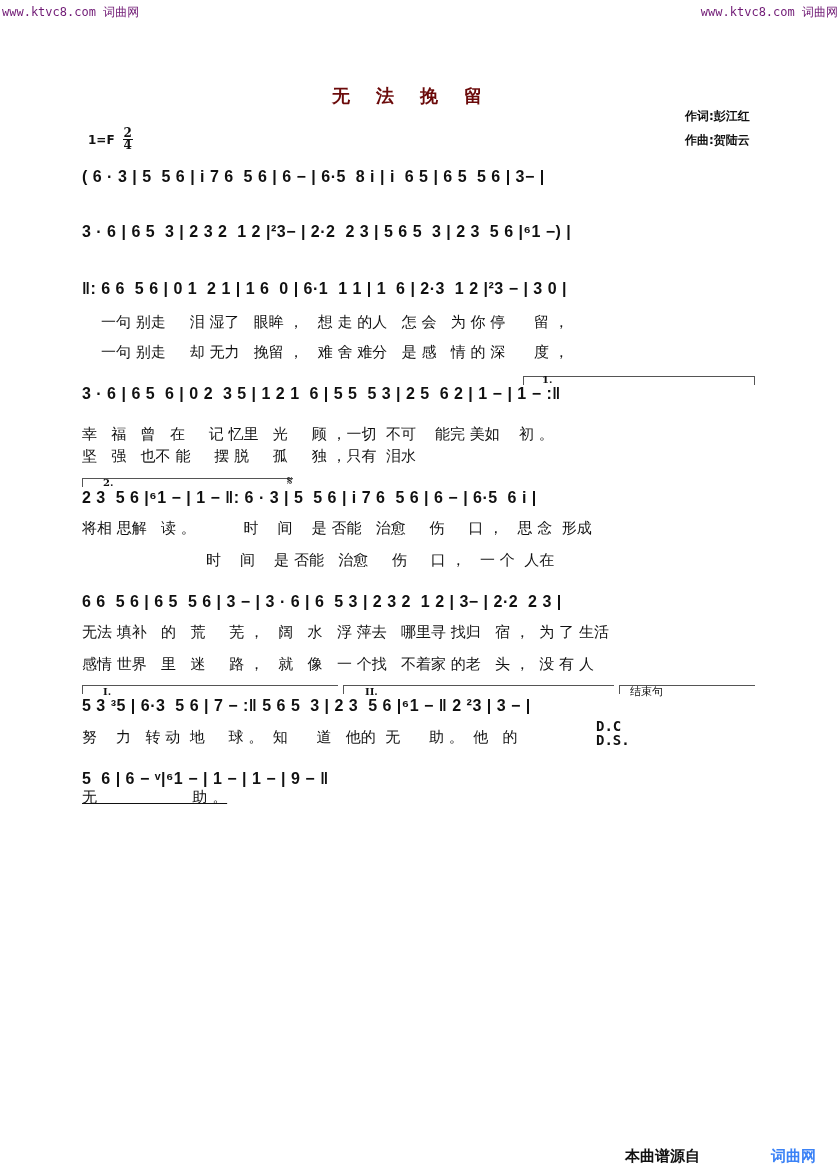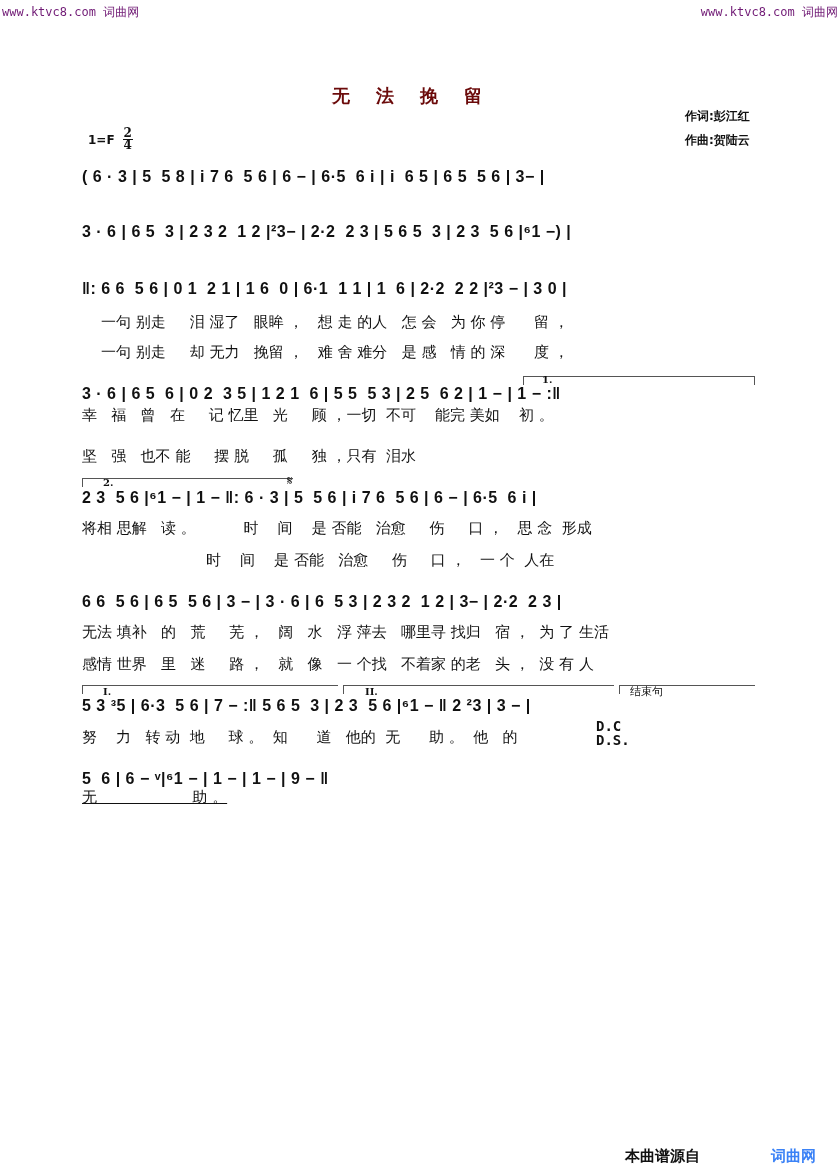--- a/index.html
+++ b/index.html
@@ -51,32 +51,32 @@
 <div class="credit mus">作曲:贺陆云</div>
 
 <div class="key">
   <span>1=F</span>
   <span class="frac">
     <span class="num">2</span>
     <span>4</span>
   </span>
 </div>
 
-<div class="notes" style="top:168px;">( 6 · 3 | 5  5 8 | i 7 6  5 6 | 6 − | 6·5  6 i | i  6 5 | 6 5  5 6 | 3− |</div>
+<div class="notes" style="top:168px;">( 6 · 3 | 5  5 6 | i 7 6  5 6 | 6 − | 6·5  8 i | i  6 5 | 6 5  5 6 | 3− |</div>
 
 <div class="notes" style="top:223px;">3 · 6 | 6 5  3 | 2 3 2  1 2 |²3− | 2·2  2 3 | 5 6 5  3 | 2 3  5 6 |⁶1 −) |</div>
 
-<div class="notes" style="top:280px;">‖: 6 6  5 6 | 0 1  2 1 | 1 6  0 | 6·1  1 1 | 1  6 | 2·2  2 2 |²3 − | 3 0 |</div>
+<div class="notes" style="top:280px;">‖: 6 6  5 6 | 0 1  2 1 | 1 6  0 | 6·1  1 1 | 1  6 | 2·3  1 2 |²3 − | 3 0 |</div>
 <div class="lyric" style="top:313px;">    一句 别走     泪 湿了   眼眸 ，   想 走 的人   怎 会   为 你 停      留 ，</div>
 <div class="lyric" style="top:343px;">    一句 别走     却 无力   挽留 ，   难 舍 难分   是 感   情 的 深      度 ，</div>
 
 <div class="bracket r" style="left:523px; top:376px; width:230px;"></div>
 <div class="blabel" style="left:542px; top:374px;">1.</div>
 <div class="notes" style="top:385px;">3 · 6 | 6 5  6 | 0 2  3 5 | 1 2 1  6 | 5 5  5 3 | 2 5  6 2 | 1 − | 1 − :‖</div>
-<div class="lyric" style="top:406px;text-align:center;">幸   福   曾   在     记 忆里   光     顾 ，一切  不可    能完 美如    初 。</div>
+<div class="lyric" style="top:425px;text-align:center;">幸   福   曾   在     记 忆里   光     顾 ，一切  不可    能完 美如    初 。</div>
 <div class="lyric" style="top:447px;">坚   强   也不 能     摆 脱     孤     独 ，只有  泪水</div>
 
 <div class="bracket" style="left:82px; top:478px; width:210px;"></div>
 <div class="blabel" style="left:103px; top:477px;">2.</div>
 <div class="segno" style="left:287px; top:473px;">𝄋</div>
 <div class="notes" style="top:489px;">2 3  5 6 |⁶1 − | 1 − ‖: 6 · 3 | 5  5 6 | i 7 6  5 6 | 6 − | 6·5  6 i |</div>
 <div class="lyric" style="top:519px;">将相 思解   读 。          时    间    是 否能   治愈     伤     口 ，   思 念  形成</div>
 <div class="lyric" style="top:551px;">                          时    间    是 否能   治愈     伤     口 ，   一 个  人在</div>
 
 <div class="notes" style="top:593px;">6 6  5 6 | 6 5  5 6 | 3 − | 3 · 6 | 6  5 3 | 2 3 2  1 2 | 3− | 2·2  2 3 |</div>

